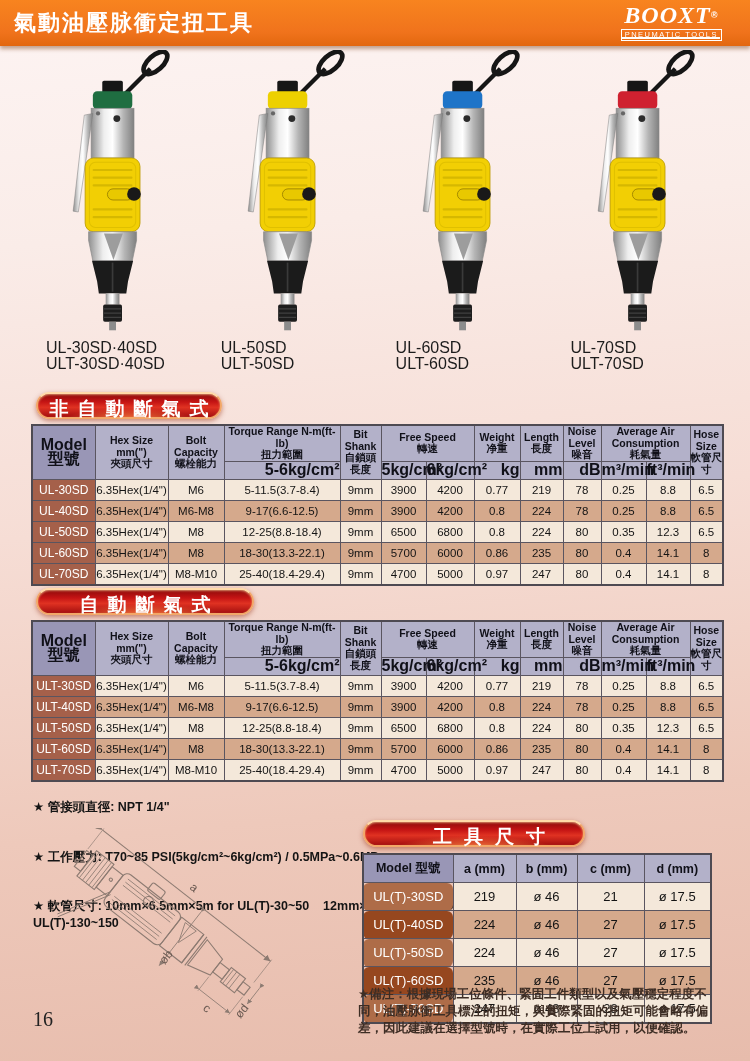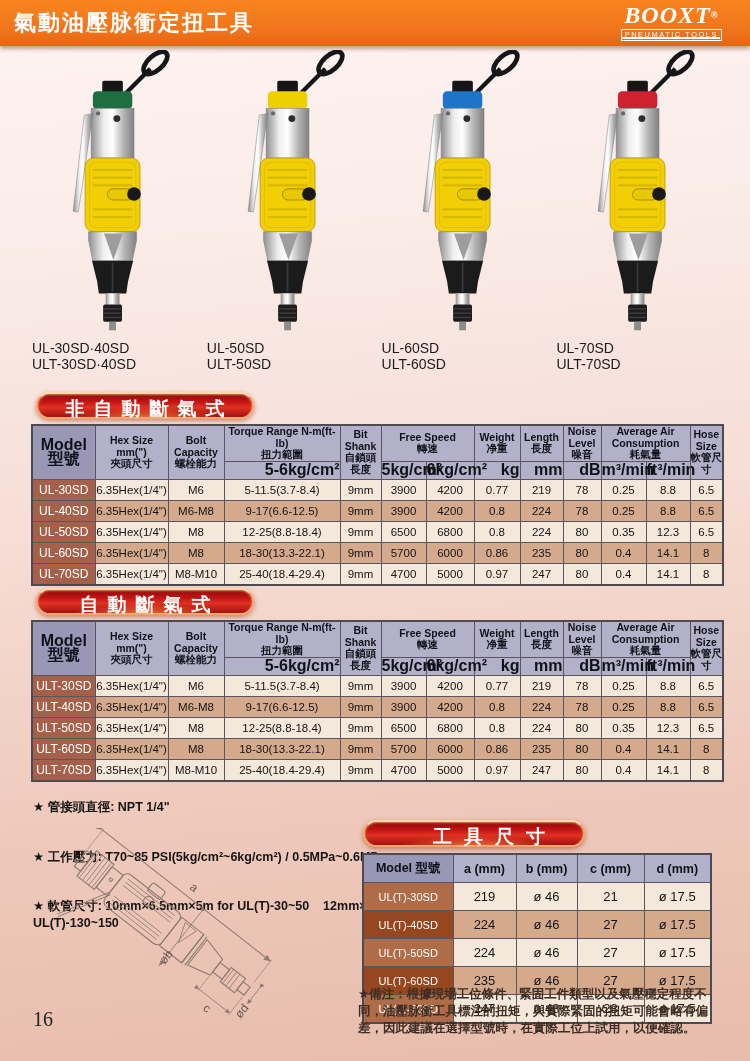--- a/index.html
+++ b/index.html
@@ -13,21 +13,21 @@
   .topbar-title{color:#fff;font-size:22px;font-weight:bold;letter-spacing:2px;}
   .logo{position:relative;text-align:center;margin-right:14px;}
   .logo-main{color:#fff;font-family:"Liberation Serif","DejaVu Serif",serif;font-size:24px;font-weight:bold;letter-spacing:1px;line-height:20px;border-bottom:2px solid #fff;padding:0 2px 9px 2px;font-style:italic;}
   .logo-reg{color:#fff;font-size:9px;vertical-align:top;font-family:"Liberation Sans",sans-serif;}
   .logo-sub{margin-top:2px;color:#fff;font-size:7.5px;letter-spacing:1.5px;border:1px solid #fff;padding:0 3px;line-height:10px;text-align:center;}
   
   .products{position:absolute;left:0;top:50px;width:750px;height:330px;display:flex;justify-content:space-between;padding:0 30px;box-sizing:border-box;}
   .product{width:24%;display:flex;flex-direction:column;align-items:center;}
   .figure{height:290px;display:flex;align-items:flex-start;justify-content:center;}
   .figure svg{height:288px;}
-  .plabel{align-self:flex-start;margin-left:2px;font-size:14px;color:#1c1c1c;line-height:16px;}
+  .plabel{align-self:flex-start;margin-left:16px;font-size:16px;color:#1c1c1c;line-height:16px;}
   
   .pill{position:absolute;height:27px;line-height:26px;padding:2px 0 0 0;text-align:center;border-radius:17px;color:#fff;font-size:19px;font-weight:bold;letter-spacing:9px;text-indent:9px;
     background:radial-gradient(ellipse 60% 90% at 50% 115%, #ff8040 0%, rgba(255,128,64,0) 60%),linear-gradient(180deg,#8e0b0b 0%,#c41414 34%,#e03222 58%,#a50f0f 100%);
     border:2px solid #f2a768;border-top-color:#ffd9a8;box-shadow:0 2px 5px rgba(150,40,10,.5), inset 0 1px 2px rgba(255,220,160,.6);box-sizing:border-box;}
   
   table.spec{position:absolute;left:31px;width:692px;border-collapse:collapse;table-layout:fixed;background:#f4e9dc;border:2px solid #4e4a52;}
   table.spec th,table.spec td{border:1px solid #5a5560;text-align:center;vertical-align:middle;padding:0;}
   table.spec th{background:#b3b1c9;color:#101018;font-size:10.5px;font-weight:bold;line-height:11.5px;white-space:pre-line;}
   table.spec th.model-h{background:#9996b6;font-size:16px;line-height:14px;}
   table.spec th.sub{font-size:16px;height:17px;font-weight:bold;text-align:right;}
@@ -38,21 +38,21 @@
   
   .notes{position:absolute;left:33px;top:766px;width:700px;font-size:12.5px;color:#141414;line-height:16.5px;white-space:pre-wrap;font-weight:bold;}
   
   table.dims{position:absolute;left:362px;top:853px;width:348px;border-collapse:collapse;table-layout:fixed;border:2px solid #4e4a52;}
   table.dims th,table.dims td{border:1px solid #5a5560;text-align:center;vertical-align:middle;height:25px;}
   table.dims th{background:#b3b1c9;color:#101018;font-size:12.5px;font-weight:bold;}
   table.dims th.model-h{background:#9996b6;}
   table.dims td{font-size:13px;color:#141414;}
   table.dims tbody tr:nth-child(odd) td{background:#f4e8da;}
   table.dims tbody tr:nth-child(even) td{background:#d5a98c;}
-  table.dims tbody td:first-child{color:#fff;font-size:11px;}
+  table.dims tbody td:first-child{color:#fff;font-size:13px;border-radius:6px;}
   table.dims tbody tr:nth-child(odd) td:first-child{background:#ae6c48;}
   table.dims tbody tr:nth-child(even) td:first-child{background:#96471f;}
   .dims-foot{position:absolute;left:358px;top:986px;width:368px;font-size:12.5px;font-weight:bold;color:#3d2d24;line-height:17px;}
   
   .diagram{position:absolute;left:22px;top:828px;width:336px;height:200px;}
   .pagenum{position:absolute;left:33px;top:1008px;font-size:20px;color:#222;font-family:"Liberation Serif","DejaVu Serif",serif;}
 </style>
 </head>
 <body>
 
@@ -258,21 +258,21 @@
     <rect x="76" y="317" width="8" height="10" fill="#8c8c8c"></rect>
   </svg>
         </div>
       <div class="plabel">
         <div>UL-70SD</div>
         <div>ULT-70SD</div>
       </div>
     </div>
   </div>
 
-  <div class="pill" style="left:36px;top:392px;width:218px;">非自動斷氣式</div>
+  <div class="pill" style="left:36px;top:392px;width:186px;">非自動斷氣式</div>
 
   <table class="spec" style="top:424px;">
     <colgroup>
       <col style="width:63px">
         <col style="width:73px">
         <col style="width:56px">
         <col style="width:116px">
       <col style="width:41px">
         <col style="width:45px">
         <col style="width:48px">

